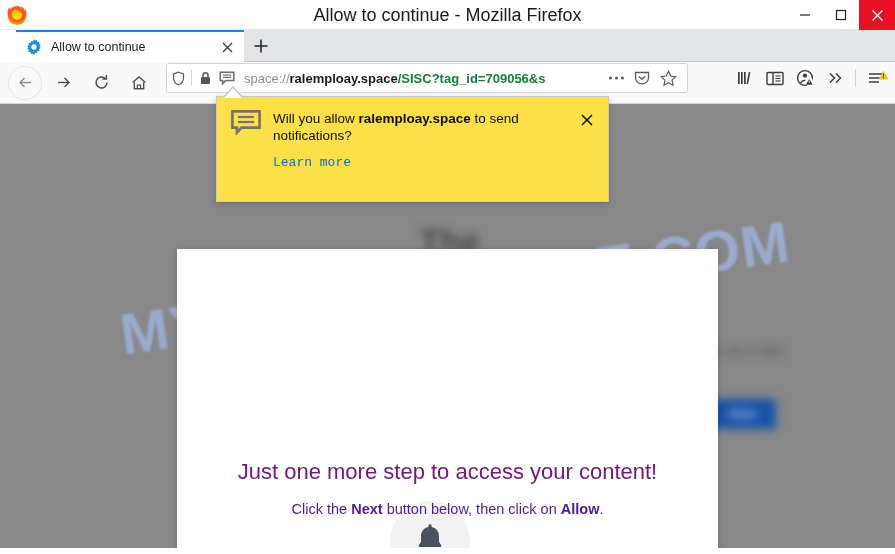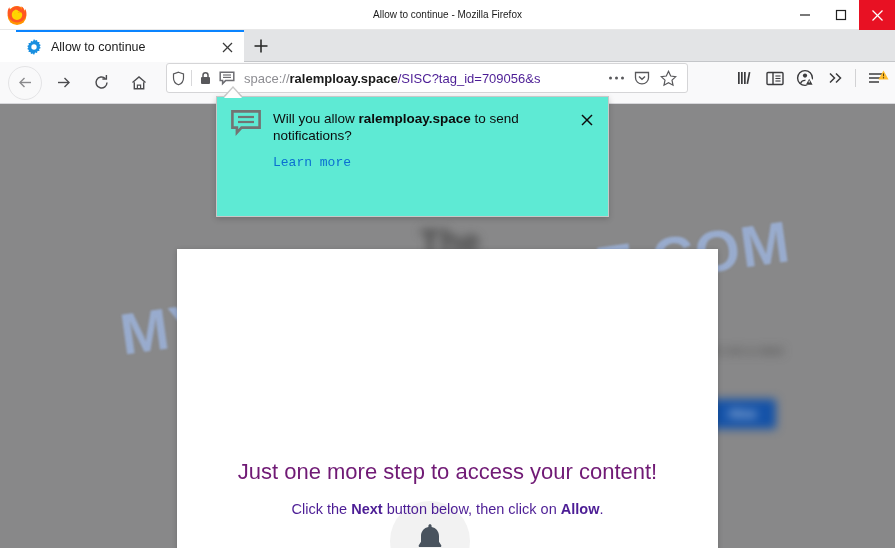--- a/index.html
+++ b/index.html
@@ -17,21 +17,21 @@
     position: absolute; left:0; top:0; width:895px; height:30px;
     background: #ffffff;
     border-bottom: 1px solid #e8e8e8;
   }
   .ff-logo {
     position:absolute; left:5px; top:3px; width:24px; height:24px;
   }
   .win-title {
     position:absolute; left:0; top:0; width:895px; height:30px;
     line-height:30px; text-align:center;
-    font-size:10px; color:#1a1a1a;
+    font-size:18px; color:#1a1a1a;
     font-family:"Liberation Sans", sans-serif;
   }
   .win-btns { position:absolute; right:0; top:0; height:30px; display:flex; }
   .win-btn {
     width:36px; height:30px; display:flex; align-items:center; justify-content:center;
     color:#202020;
   }
   .win-btn.close { width:36px; background:#e81123; color:#fff; }
   .win-btn svg { display:block; }
 
@@ -83,21 +83,21 @@
   }
   .url-ico { width:22px; display:flex; align-items:center; justify-content:center; color:#58585b; }
   .url-sep { width:1px; height:16px; background:#d8d8da; margin:0 2px; }
   .url-text {
     flex:1 1 auto; font-size:13px; margin-left:6px;
     white-space:nowrap; overflow:hidden;
     font-family:"Liberation Sans", sans-serif;
   }
   .url-scheme { color:#8d8d92; }
   .url-host { color:#1a1a1a; font-weight:600; }
-  .url-path { color:#4c1d95; }
+  .url-path { color:#15803d;font-weight:bold; }
   .url-right { display:flex; align-items:center; padding-right:6px; color:#58585b; }
   .url-right > span { width:26px; display:flex; align-items:center; justify-content:center; }
 
   .toolbar-right {
     position:absolute; right:4px; top:63px; height:30px;
     display:flex; align-items:center;
   }
   .tbtn { width:30px; height:30px; display:flex; align-items:center; justify-content:center; color:#3b3b3d; position:relative; }
   .tdiv { width:1px; height:18px; background:#d2d2d4; margin:0 5px; }
   .warnbadge { position:absolute; right:2px; top:3px; }
@@ -164,22 +164,22 @@
   }
   .modal-p {
     position:absolute; left:0; top:252px; width:541px;
     text-align:center; font-size:14.5px; color:#4c1d95;
     font-family:"Liberation Sans", sans-serif;
   }
   .modal-p b { font-weight:700; }
 
   
   .perm-popup {
-    position:absolute; left:216px; top:96px; width:393px; height:121px;
-    background:#5eead4; border:1px solid #c8c8c8;
+    position:absolute; left:216px; top:96px; width:393px; height:106px;
+    background:#fde047; border:1px solid #c8c8c8;
     box-shadow:0 2px 6px rgba(0,0,0,.18);
     z-index:30;
   }
   .perm-arrow {
     position:absolute; left:224px; top:88px; width:18px; height:10px;
     background:#fdfdfd; z-index:31;
     clip-path: polygon(50% 0%, 100% 100%, 0% 100%);
     border:0;
   }
   .perm-arrow-b {

